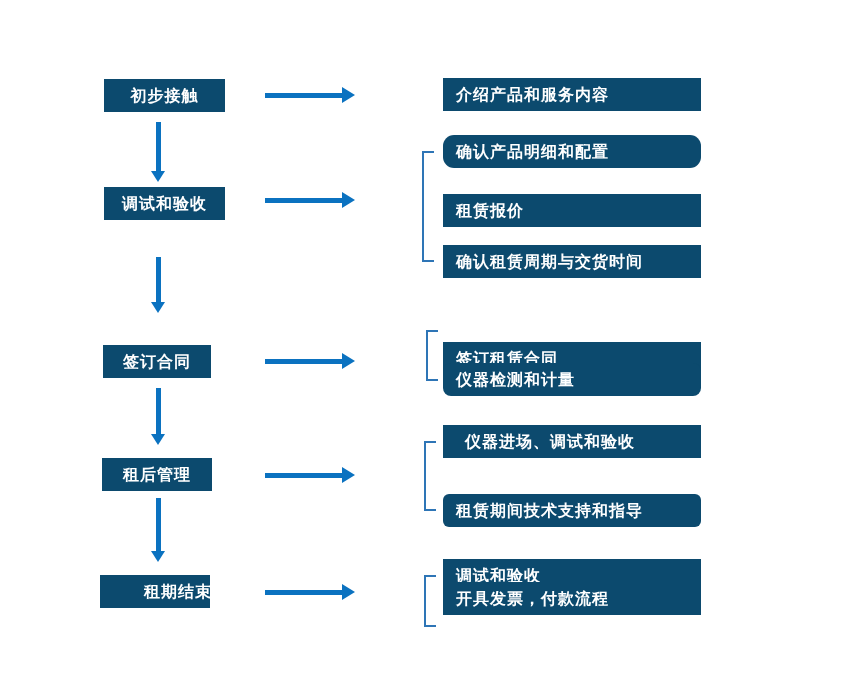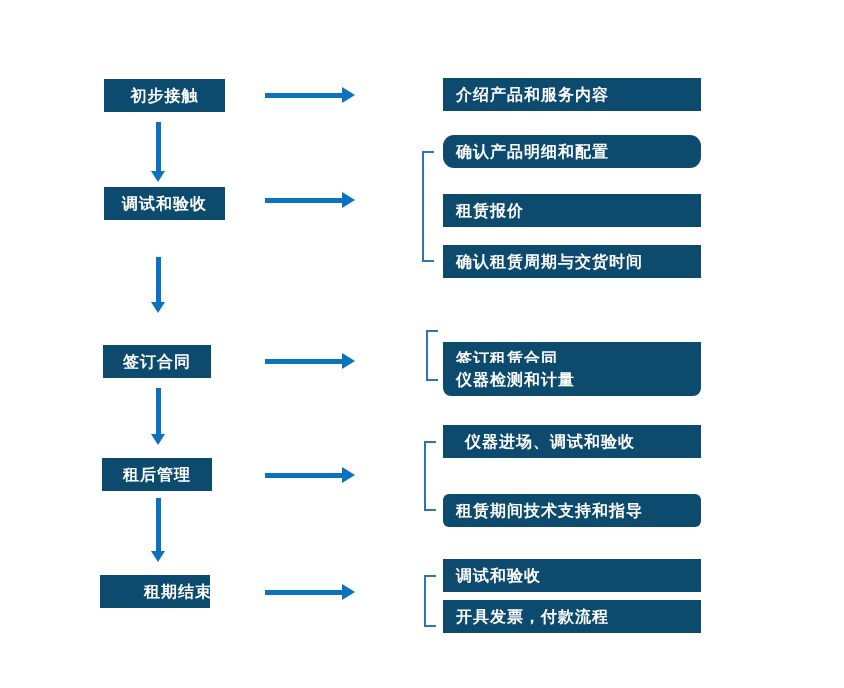--- a/index.html
+++ b/index.html
@@ -56,21 +56,21 @@
 
   .r1  { top: 78px;  }
   .r2  { top: 135px; border-radius: 11px; }
   .r3  { top: 194px; }
   .r4  { top: 245px; }
   .r5  { top: 314px; margin-top: 28px; }
   .r6  { top: 363px; border-radius: 8px; }
   .r7  { top: 425px; padding-left: 22px; }
   .r8  { top: 494px; border-radius: 6px; }
   .r9  { top: 559px; }
-  .r10 { top: 600px; }
+  .r10 { top: 582px; }
 
   
   .harrow {
     position: absolute;
     left: 265px;
     width: 90px;
     height: 16px;
   }
   .harrow .hshaft {
     position: absolute;

